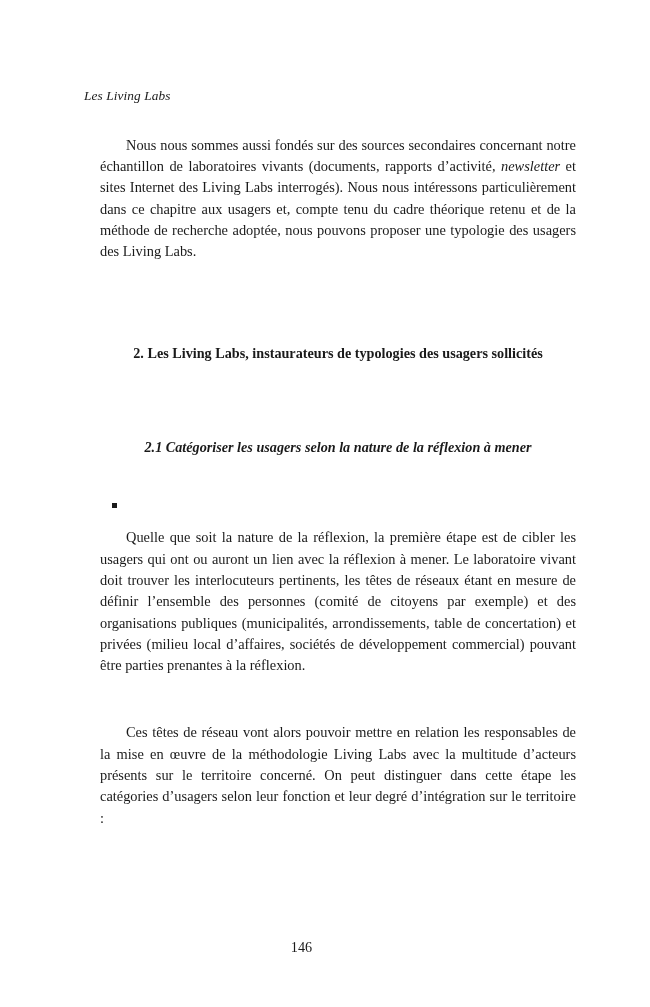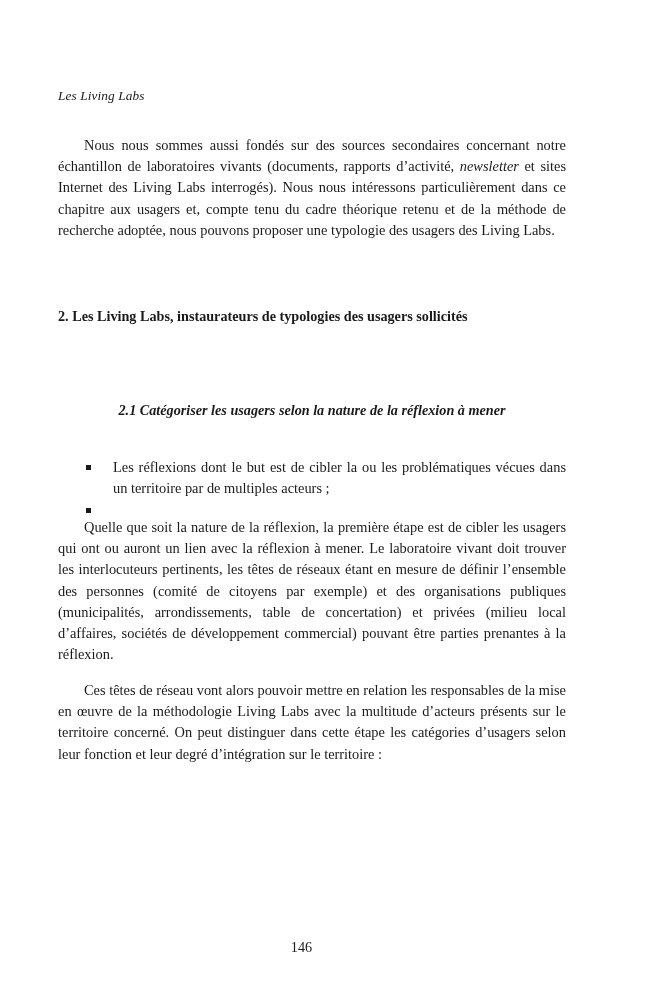--- a/index.html
+++ b/index.html
@@ -21,41 +21,41 @@
     position: absolute;
     top: 0;
     left: 0;
     width: 650px;
     height: 1007px;
     background: #ffffff;
   }
 
   .content {
     position: absolute;
-    left: 58px;
+    left: 84px;
     top: 88px;
     width: 508px;
   }
 
   
   .running-head {
     font-style: italic;
     font-size: 13.3px;
     line-height: 1.25;
     letter-spacing: 0.1px;
     margin: 0 0 30px 0;
   }
 
   
   .para {
     font-size: 14.4px;
     line-height: 21.3px;
     text-align: justify;
     text-indent: 26px;
-    margin: 0;
+    margin: 16px;
     hyphens: none;
   }
   .para.ragged {
     text-align: left;
   }
   .para em, .para i {
     font-style: italic;
   }
 
   .sp-after-intro { height: 65px; }
@@ -64,21 +64,21 @@
   .sp-before-sub { height: 52px; }
   .sp-list-top { height: 15px; }
   .sp-list-bot { height: 17px; }
 
   
   .h-section {
     font-size: 14.2px;
     font-weight: bold;
     line-height: 20px;
     margin: 0;
-    text-align: left;
+    text-align: center;
   }
   .h-sub {
     font-size: 14.2px;
     font-weight: bold;
     font-style: italic;
     line-height: 20px;
     margin: 0;
     text-align: center;
   }
 
@@ -148,24 +148,20 @@
     <h3 class="h-sub">2.1 Catégoriser les usagers selon la nature de la réflexion à mener</h3>
 
     <div class="sp-med"></div>
 
 
     <div class="sp-list-top"></div>
 
     <ul class="bullet-list">
       <li class="bullet-item">
         <span class="bullet-marker"></span>
-        <span>Les réflexions dont le but est de cibler la ou les problématiques vécues dans un territoire par de multiples acteurs ;</span>
-      </li>
-      <li class="bullet-item">
-        <span class="bullet-marker"></span>
       </li>
     </ul>
 
     <div class="sp-list-bot"></div>
 
     <p class="para">Quelle que soit la nature de la réflexion, la première étape est de cibler les usagers qui ont ou auront un lien avec la réflexion à mener. Le laboratoire vivant doit trouver les interlocuteurs pertinents, les têtes de réseaux étant en mesure de définir l’ensemble des personnes (comité de citoyens par exemple) et des organisations publiques (municipalités, arrondissements, table de concertation) et privées (milieu local d’affaires, sociétés de développement commercial) pouvant être parties prenantes à la réflexion.</p>
 
     <div class="sp-small"></div>
 
     <p class="para">Ces têtes de réseau vont alors pouvoir mettre en relation les responsables de la mise en œuvre de la méthodologie Living Labs avec la multitude d’acteurs présents sur le territoire concerné. On peut distinguer dans cette étape les catégories d’usagers selon leur fonction et leur degré d’intégration sur le territoire :</p>

